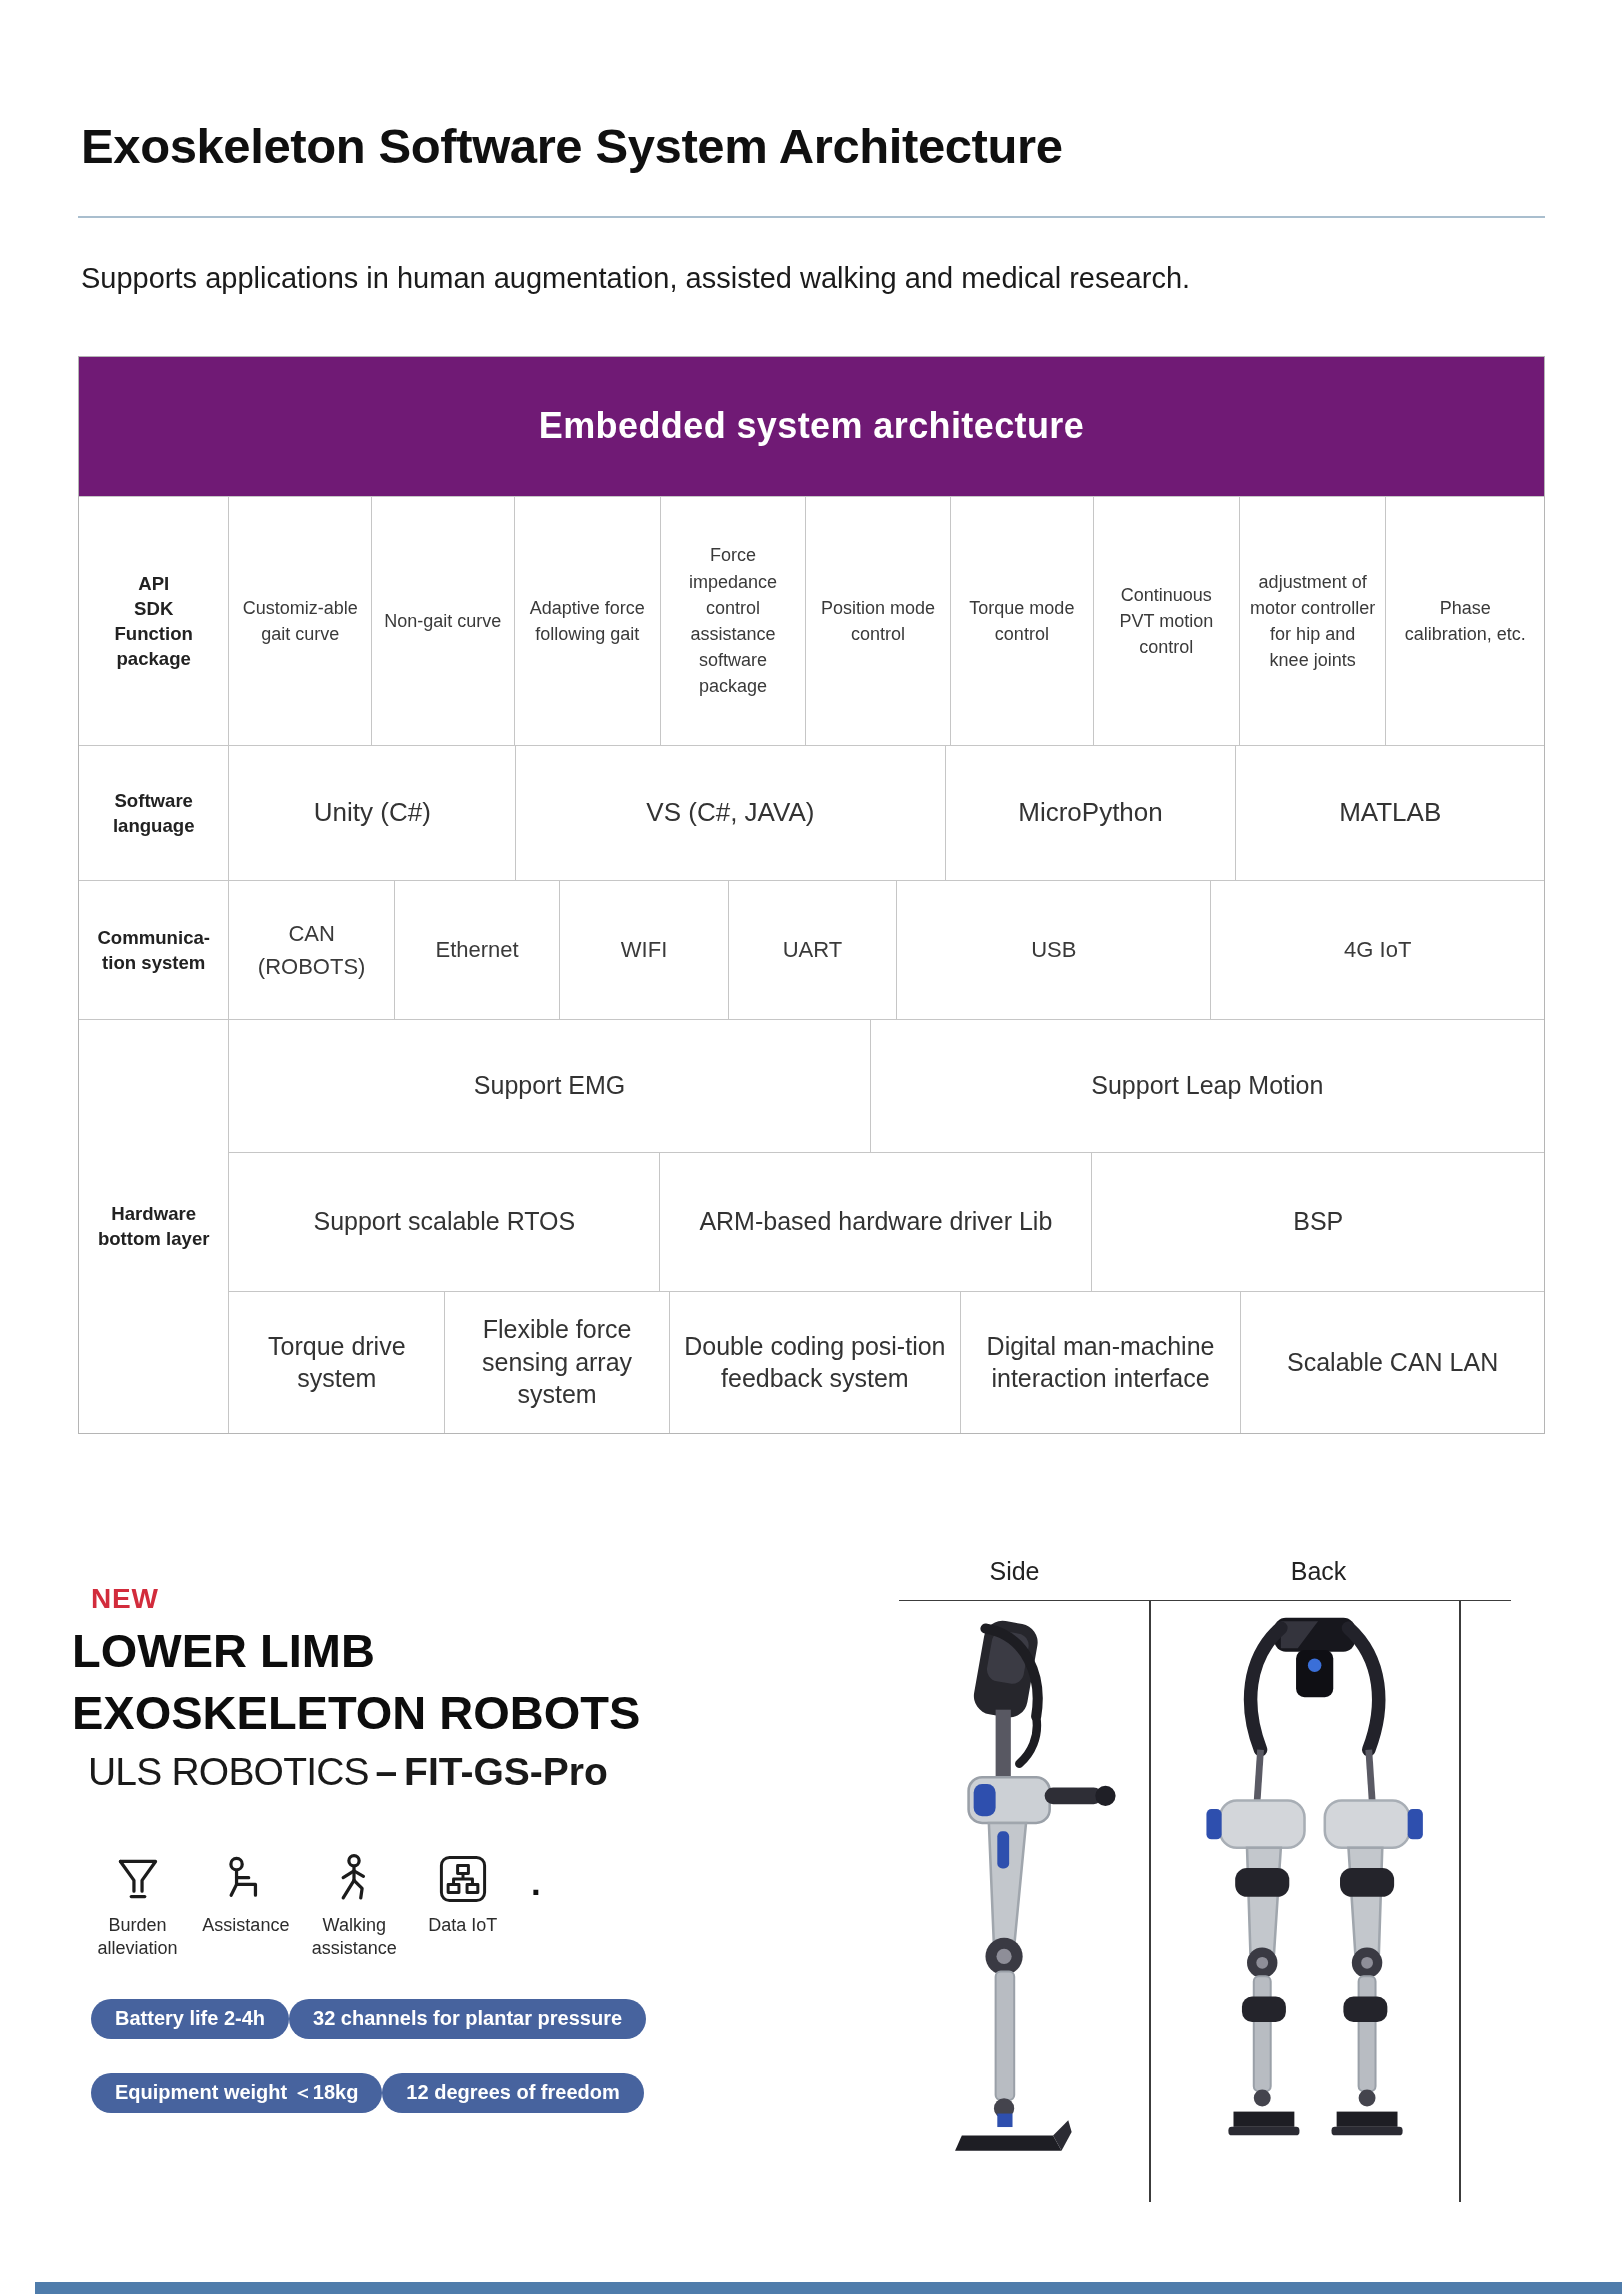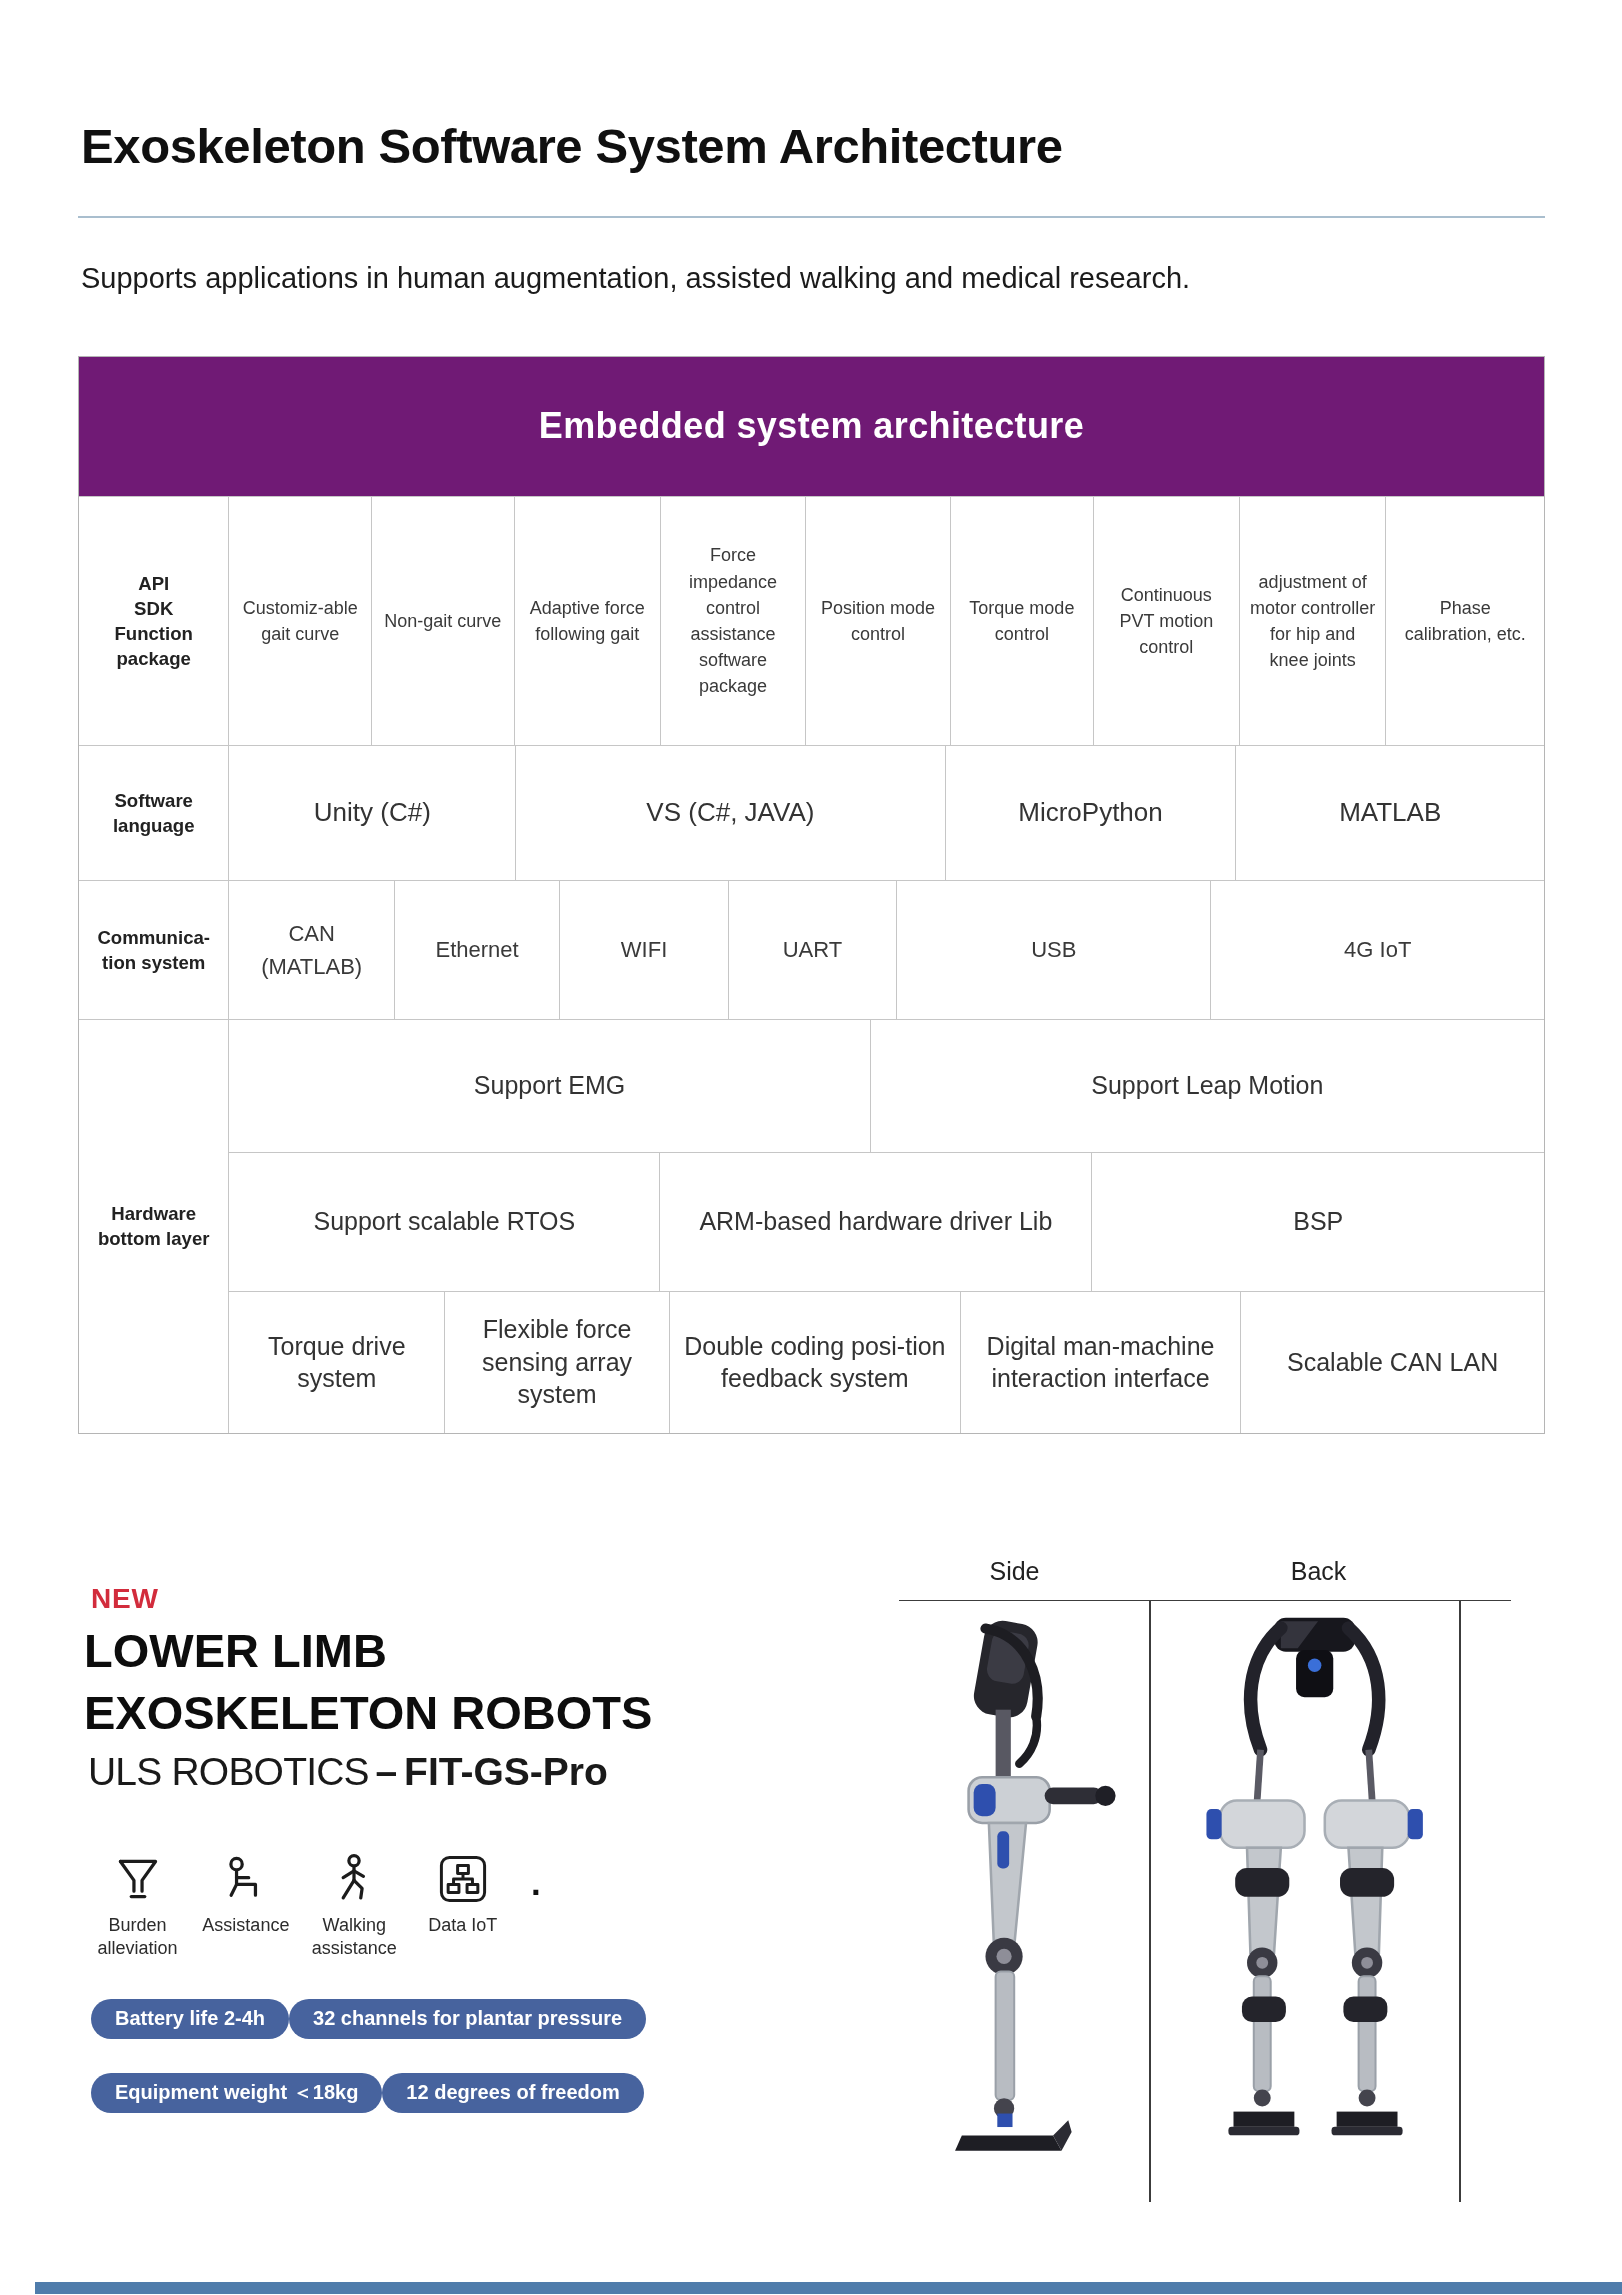--- a/index.html
+++ b/index.html
@@ -39,21 +39,21 @@
   .view-label { position:absolute; top:123px; width:169px; text-align:center; font-size:25px; color:#222; }
   .view-label.side { left:930px; }
   .view-label.back { left:1234px; }
   .bracket-h { position:absolute; left:899px; top:166px; width:612px; height:1.7px; background:#3c3c3c; }
   .bracket-v { position:absolute; top:166px; width:1.7px; height:602px; background:#3c3c3c; }
   .v-mid { left:1149px; } .v-right { left:1459px; }
   .exo-side { position:absolute; left:901px; top:174px; }
   .exo-back { position:absolute; left:1176px; top:177px; }
 
   .new-tag { position:absolute; left:91px; top:149px; font-size:28px; font-weight:700; color:#d22c3c; letter-spacing:0.8px; }
-  .p-title { position:absolute; left:84px; top:186px; font-size:47px; font-weight:800; color:#0d0d0d; line-height:1.32; }
+  .p-title { position:absolute; left:72px; top:186px; font-size:47px; font-weight:800; color:#0d0d0d; line-height:1.32; }
   .brand-line { position:absolute; left:88px; top:316px; font-size:39px; color:#1a1a1a; }
   .brand-line .brand { font-weight:400; letter-spacing:-0.8px;text-align:right; }
   .brand-line .dash { font-weight:700; margin:0 6.8px; }
   .brand-line .model { font-weight:700; }
 
   .features { position:absolute; left:85px; top:418px; display:flex; }
   .feature { width:105px; margin-right:3.4px; display:flex; flex-direction:column; align-items:center; }
   .feature-icon { width:54px; height:54px; }
   .feature-label { margin-top:8.5px; font-size:18px; color:#2c2c2c; text-align:center; line-height:1.25; }
   .feature-dot { position:absolute; left:531px; top:429px; font-size:35px; font-weight:700; color:#111; }
@@ -99,21 +99,21 @@
 language</div>
       <div class="cell data" style="flex:196">Unity (C#)</div>
       <div class="cell data" style="flex:301">VS (C#, JAVA)</div>
       <div class="cell data" style="flex:199">MicroPython</div>
       <div class="cell data" style="flex:212">MATLAB</div>
     </div>
 
     <div class="t-row row-comm">
       <div class="cell label">Communica-
 tion system</div>
-      <div class="cell data" style="flex:98">CAN (MATLAB)</div>
+      <div class="cell data" style="flex:98">CAN (ROBOTS)</div>
       <div class="cell data" style="flex:98">Ethernet</div>
       <div class="cell data" style="flex:100">WIFI</div>
       <div class="cell data" style="flex:100">UART</div>
       <div class="cell data" style="flex:199">USB</div>
       <div class="cell data" style="flex:212">4G IoT</div>
     </div>
 
     <div class="t-row row-hw">
       <div class="cell label">Hardware
 bottom layer</div>

